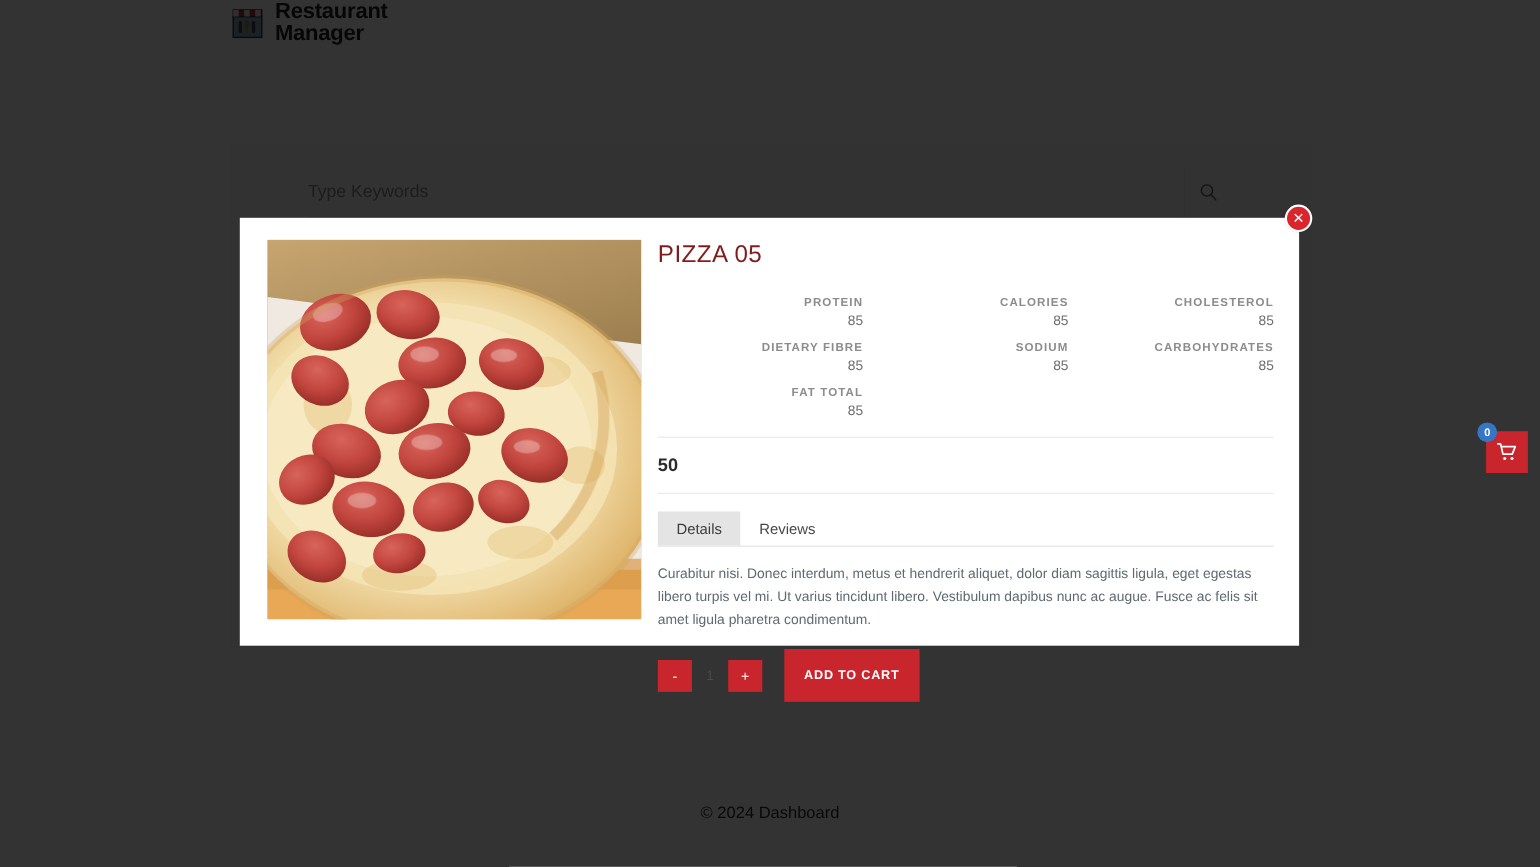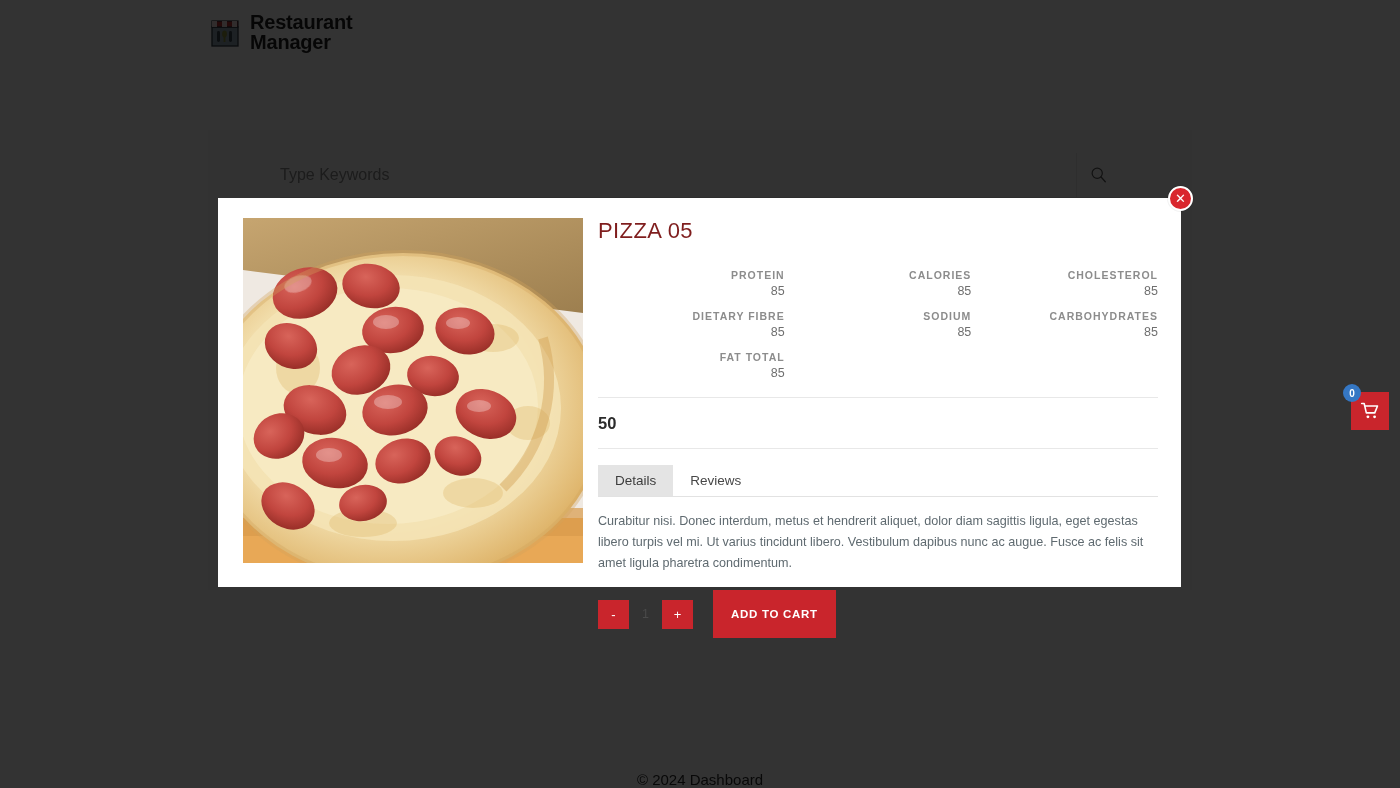--- a/index.html
+++ b/index.html
@@ -18,21 +18,21 @@
     inset: 0;
     background: #ffffff;
     display: flex;
     flex-direction: column;
   }
 
   .site-header {
     height: 64px;
     background: #ffffff;
     display: flex;
-    align-items: center;
+    align-items: flex-start;
     justify-content: space-between;
     padding: 0 208px 0 208px;
     flex: 0 0 auto;
   }
 
   .brand {
     display: flex;
     align-items: center;
     gap: 8px;
   }
@@ -102,21 +102,21 @@
     display: flex;
     align-items: center;
     justify-content: center;
     cursor: pointer;
   }
 
   .site-footer {
     height: 98px;
     flex: 0 0 auto;
     display: flex;
-    align-items: flex-end;
+    align-items: center;
     justify-content: center;
     background: #ffffff;
   }
   .footer-text { font-size: 15px; color: #2b2b2b; }
 
   
   .cart-widget {
     position: absolute;
     right: 11px;
     top: 392px;

